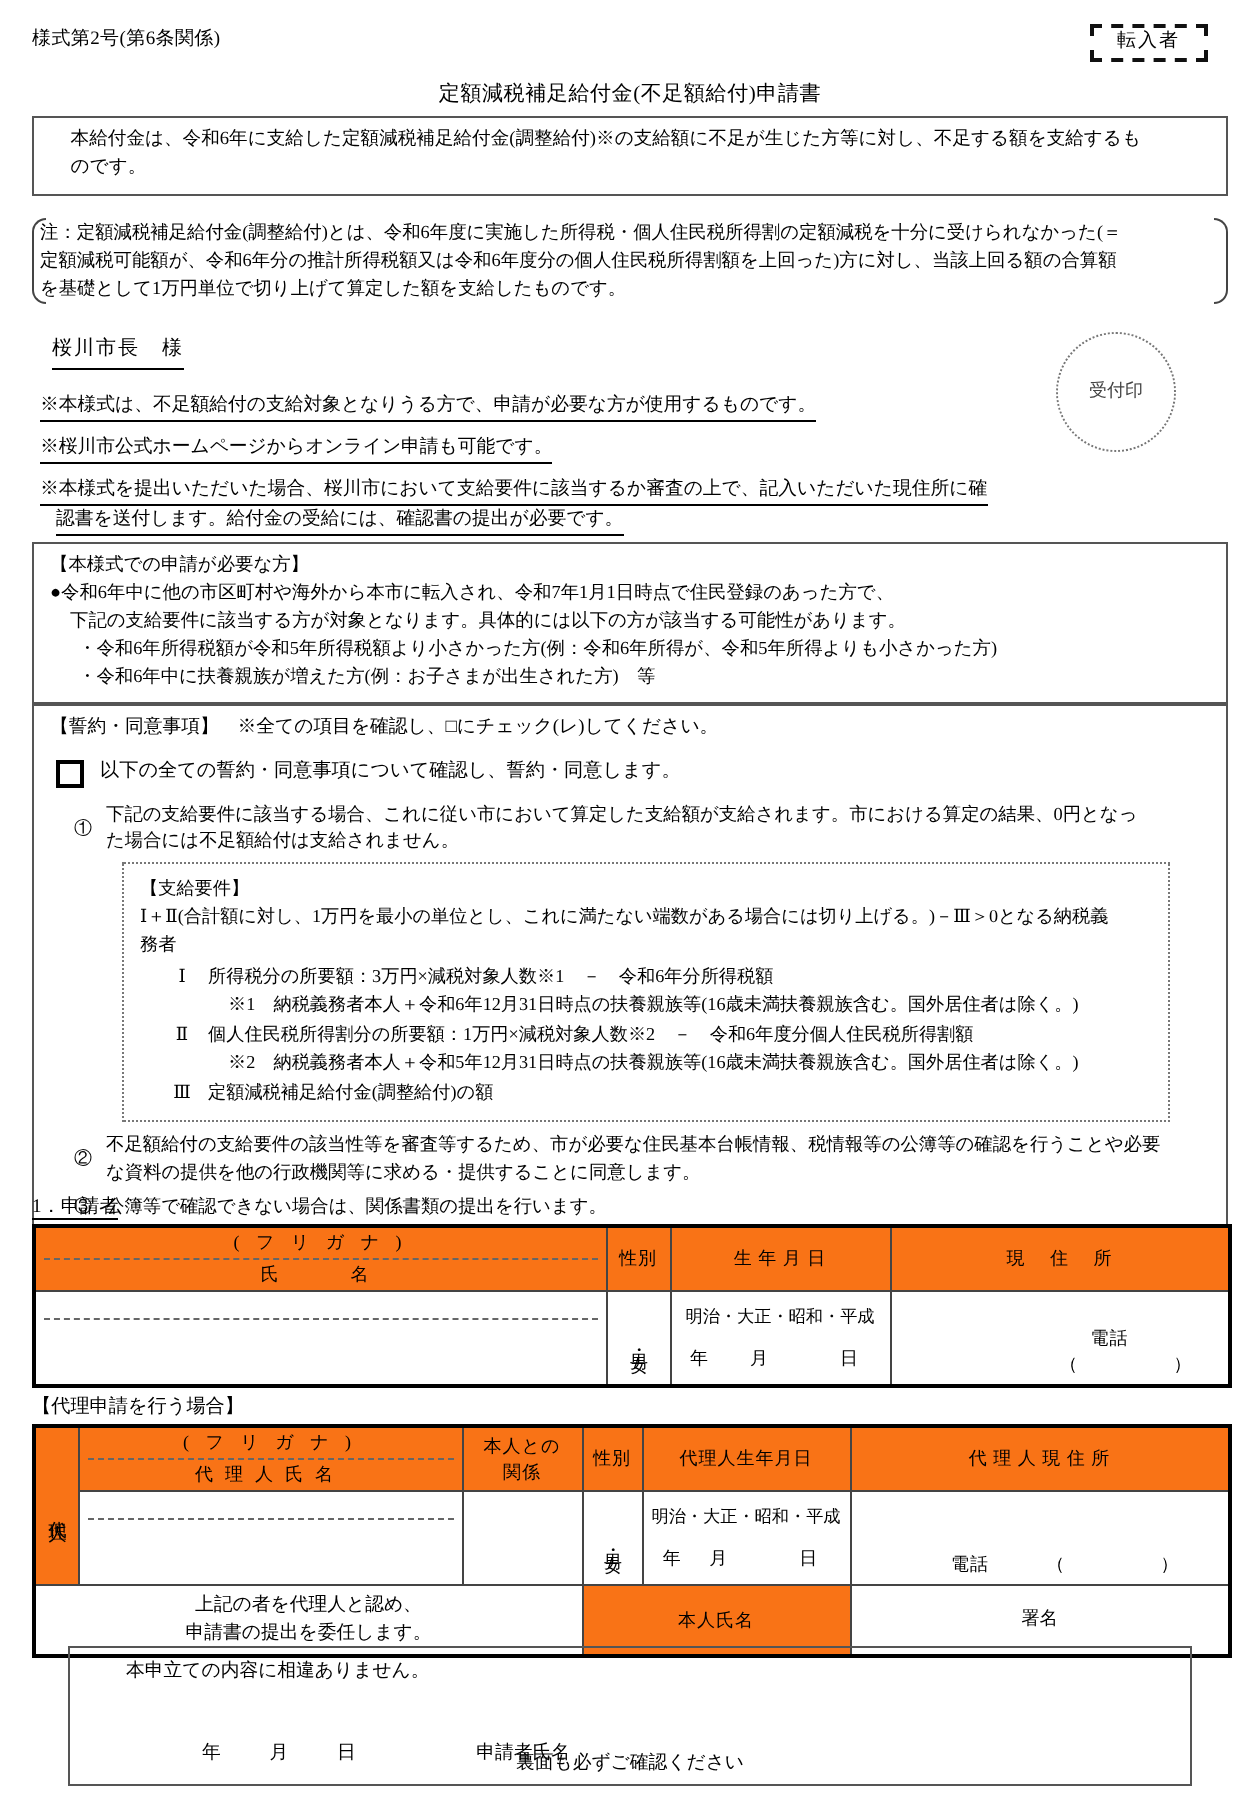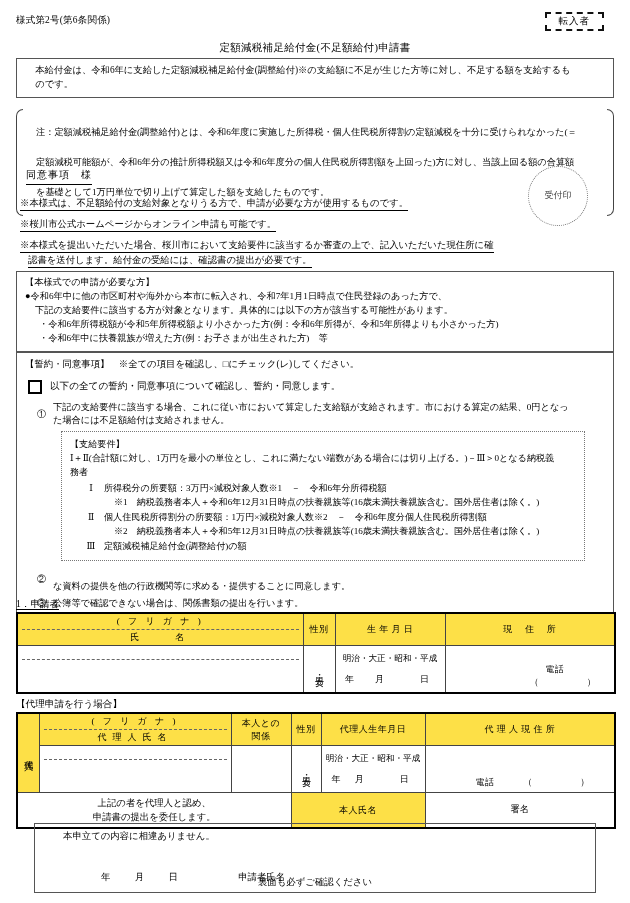--- a/index.html
+++ b/index.html
@@ -97,21 +97,21 @@
     border-bottom: 1px solid #444;
     border-radius: 7px 0 0 7px;
   }
   .note-wrap:after {
     right: 0;
     border-right: 1px solid #444;
     border-top: 1px solid #444;
     border-bottom: 1px solid #444;
     border-radius: 0 7px 7px 0;
   }
-  .note-wrap p { margin: 16px; }
+  .note-wrap p { margin: 0; }
 
   
   .mayor {
     position: absolute;
     left: 26px;
     top: 168px;
     font-size: 10px;
     border-bottom: 1px solid #000;
     padding-bottom: 1px;
     letter-spacing: 1px;
@@ -252,21 +252,21 @@
   table.form td {
     border: 1px solid #444;
     padding: 0;
     text-align: center;
     vertical-align: middle;
   }
   table.form.thick {
     border: 2px solid #000;
   }
   .hdr {
-    background: #fde047;
+    background: #f97316;
     font-size: 9px;
     letter-spacing: 0.5px;
   }
   .tbl-applicant {
     left: 16px;
     top: 612px;
     width: 598px;
   }
   .tbl-proxy {
     left: 16px;
@@ -388,21 +388,21 @@
     <p>本給付金は、令和6年に支給した定額減税補足給付金(調整給付)※の支給額に不足が生じた方等に対し、不足する額を支給するも</p>
     <p>のです。</p>
   </div>
 
   <div class="note-wrap">
     <p>注：定額減税補足給付金(調整給付)とは、令和6年度に実施した所得税・個人住民税所得割の定額減税を十分に受けられなかった(＝</p>
     <p>定額減税可能額が、令和6年分の推計所得税額又は令和6年度分の個人住民税所得割額を上回った)方に対し、当該上回る額の合算額</p>
     <p>を基礎として1万円単位で切り上げて算定した額を支給したものです。</p>
   </div>
 
-  <div class="mayor">同意事項　様</div>
+  <div class="mayor">桜川市長　様</div>
 
   <div class="stamp">
     <span>受付印</span>
   </div>
 
   <div class="notice n1">
     <span class="u">※本様式は、不足額給付の支給対象となりうる方で、申請が必要な方が使用するものです。</span>
   </div>
   <div class="notice n2">
     <span class="u">※桜川市公式ホームページからオンライン申請も可能です。</span>
@@ -457,21 +457,21 @@
 
       <div class="roman-row">
         <span class="roman">Ⅲ</span>
         <span class="roman-txt">定額減税補足給付金(調整給付)の額</span>
       </div>
     </div>
 
     <div class="item-row">
       <span class="item-num">②</span>
       <span class="item-body">
-        <br>
+        <span>不足額給付の支給要件の該当性等を審査等するため、市が必要な住民基本台帳情報、税情報等の公簿等の確認を行うことや必要</span><br>
         <span>な資料の提供を他の行政機関等に求める・提供することに同意します。</span>
       </span>
     </div>
 
     <div class="item-row">
       <span class="item-num">③</span>
       <span class="item-body">公簿等で確認できない場合は、関係書類の提出を行います。</span>
     </div>
   </div>
 

